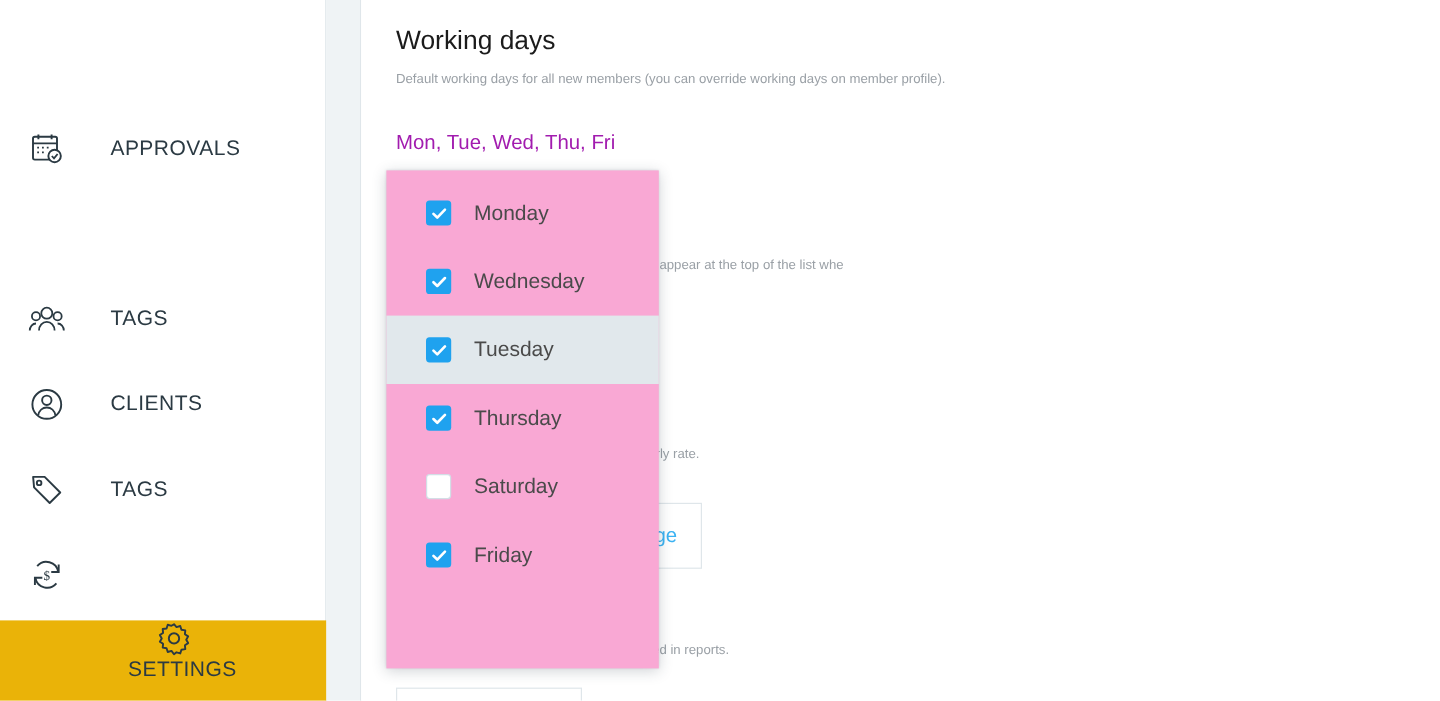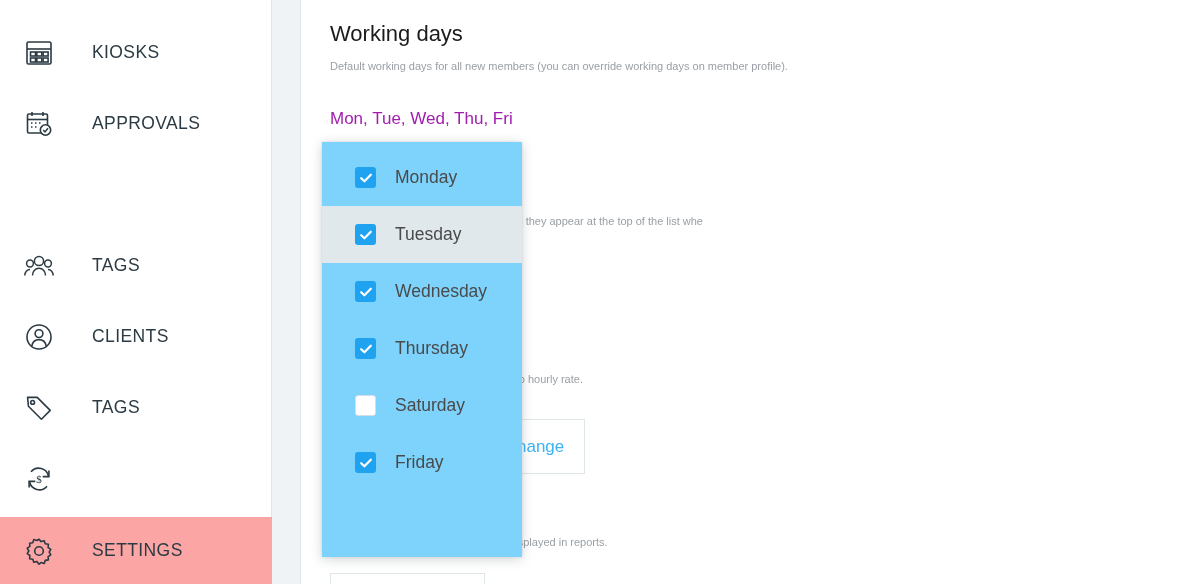--- a/index.html
+++ b/index.html
@@ -17,21 +17,21 @@
     position: absolute; left: 0; top: 0;
     width: 272px; height: 584px;
     background: #ffffff;
     border-right: 1px solid #dfe6ea;
   }
   .nav-item {
     position: absolute;
     left: 0; width: 272px; height: 71px;
     display: flex; align-items: center;
   }
-  .nav-item.active { background: #fca5a5; }
+  .nav-item.active { background: #eab308; flex-direction: column; }
   .nav-icon {
     width: 42px; margin-left: 18px;
     display: flex; align-items: center; justify-content: center;
     color: #2b3a43;
     flex: none;
   }
   .nav-icon svg { display: block; }
   .nav-label {
     margin-left: 32px;
     font-size: 17.5px;
@@ -95,22 +95,22 @@
   #ghost-control {
     position: absolute; left: 29px; top: 573px;
     width: 155px; height: 40px;
     border: 1px solid #dfe6ea; background: #fff;
   }
 
   
   #dropdown {
     position: absolute;
     left: 322px; top: 142px;
-    width: 200px; height: 415px;
-    background: #7dd3fc;
+    width: 227px; height: 415px;
+    background: #f9a8d4;
     box-shadow: 0 2px 11px rgba(40,55,70,0.22), 0 0 2px rgba(40,55,70,0.12);
     z-index: 30;
     padding-top: 7px;
   }
   .dd-item {
     height: 57px;
     display: flex; align-items: center;
     padding-left: 33px;
     cursor: pointer;
   }
@@ -131,35 +131,20 @@
     white-space: nowrap;
   }
 </style>
 </head>
 <body>
 
 <div id="app">
 
   <nav id="sidebar">
 
-    <div class="nav-item" style="top:17px">
-      <span class="nav-icon">
-        <svg width="30" height="30" viewBox="0 0 30 30" fill="none" stroke="#2b3a43" stroke-width="1.6">
-          <rect x="3" y="4" width="24" height="22" rx="1.5"></rect>
-          <line x1="3" y1="11" x2="27" y2="11"></line>
-          <rect x="6.5" y="14" width="5" height="4"></rect>
-          <rect x="12.8" y="14" width="5" height="4"></rect>
-          <rect x="19.1" y="14" width="5" height="4"></rect>
-          <rect x="6.5" y="20" width="5" height="4"></rect>
-          <rect x="12.8" y="20" width="5" height="4"></rect>
-          <rect x="19.1" y="20" width="5" height="4"></rect>
-        </svg>
-      </span>
-      <span class="nav-label">KIOSKS</span>
-    </div>
 
     <div class="nav-item" style="top:88px">
       <span class="nav-icon">
         <svg width="30" height="30" viewBox="0 0 30 30" fill="none" stroke="#2b3a43" stroke-width="1.6">
           <rect x="3.5" y="5" width="20" height="19" rx="1.5"></rect>
           <line x1="3.5" y1="10.5" x2="23.5" y2="10.5"></line>
           <line x1="8" y1="3" x2="8" y2="7"></line>
           <line x1="19" y1="3" x2="19" y2="7"></line>
           <line x1="7" y1="14" x2="8.5" y2="14" stroke-width="1.3"></line>
           <line x1="11" y1="14" x2="12.5" y2="14" stroke-width="1.3"></line>
@@ -261,36 +246,36 @@
 
     <div class="dd-item">
       <span class="dd-box on">
         <svg width="14" height="14" viewBox="0 0 14 14" fill="none" stroke="#ffffff" stroke-width="2.2" stroke-linecap="round" stroke-linejoin="round">
             <polyline points="2.2,7.2 5.4,10.3 11.8,3.7"></polyline>
           </svg>
       </span>
       <span class="dd-label">Monday</span>
     </div>
 
+    <div class="dd-item">
+      <span class="dd-box on">
+        <svg width="14" height="14" viewBox="0 0 14 14" fill="none" stroke="#ffffff" stroke-width="2.2" stroke-linecap="round" stroke-linejoin="round">
+            <polyline points="2.2,7.2 5.4,10.3 11.8,3.7"></polyline>
+          </svg>
+      </span>
+      <span class="dd-label">Wednesday</span>
+    </div>
+
     <div class="dd-item hover">
       <span class="dd-box on">
         <svg width="14" height="14" viewBox="0 0 14 14" fill="none" stroke="#ffffff" stroke-width="2.2" stroke-linecap="round" stroke-linejoin="round">
             <polyline points="2.2,7.2 5.4,10.3 11.8,3.7"></polyline>
           </svg>
       </span>
       <span class="dd-label">Tuesday</span>
-    </div>
-
-    <div class="dd-item">
-      <span class="dd-box on">
-        <svg width="14" height="14" viewBox="0 0 14 14" fill="none" stroke="#ffffff" stroke-width="2.2" stroke-linecap="round" stroke-linejoin="round">
-            <polyline points="2.2,7.2 5.4,10.3 11.8,3.7"></polyline>
-          </svg>
-      </span>
-      <span class="dd-label">Wednesday</span>
     </div>
 
     <div class="dd-item">
       <span class="dd-box on">
         <svg width="14" height="14" viewBox="0 0 14 14" fill="none" stroke="#ffffff" stroke-width="2.2" stroke-linecap="round" stroke-linejoin="round">
             <polyline points="2.2,7.2 5.4,10.3 11.8,3.7"></polyline>
           </svg>
       </span>
       <span class="dd-label">Thursday</span>
     </div>

